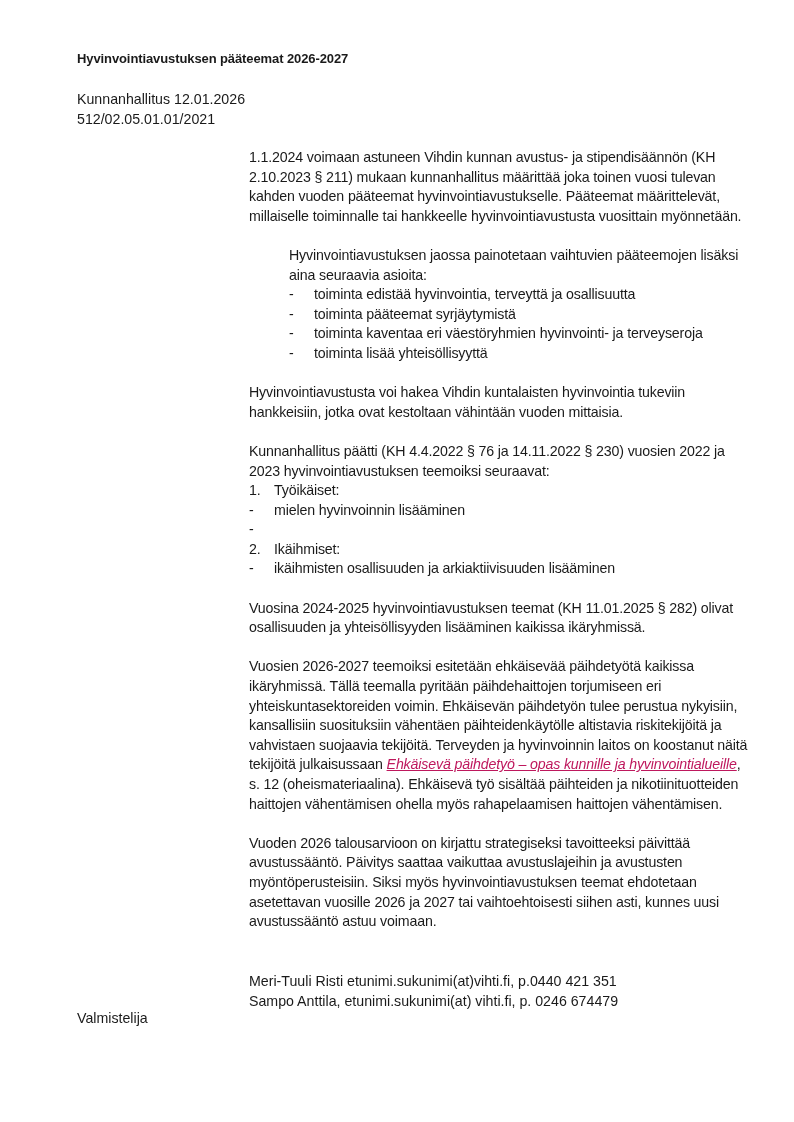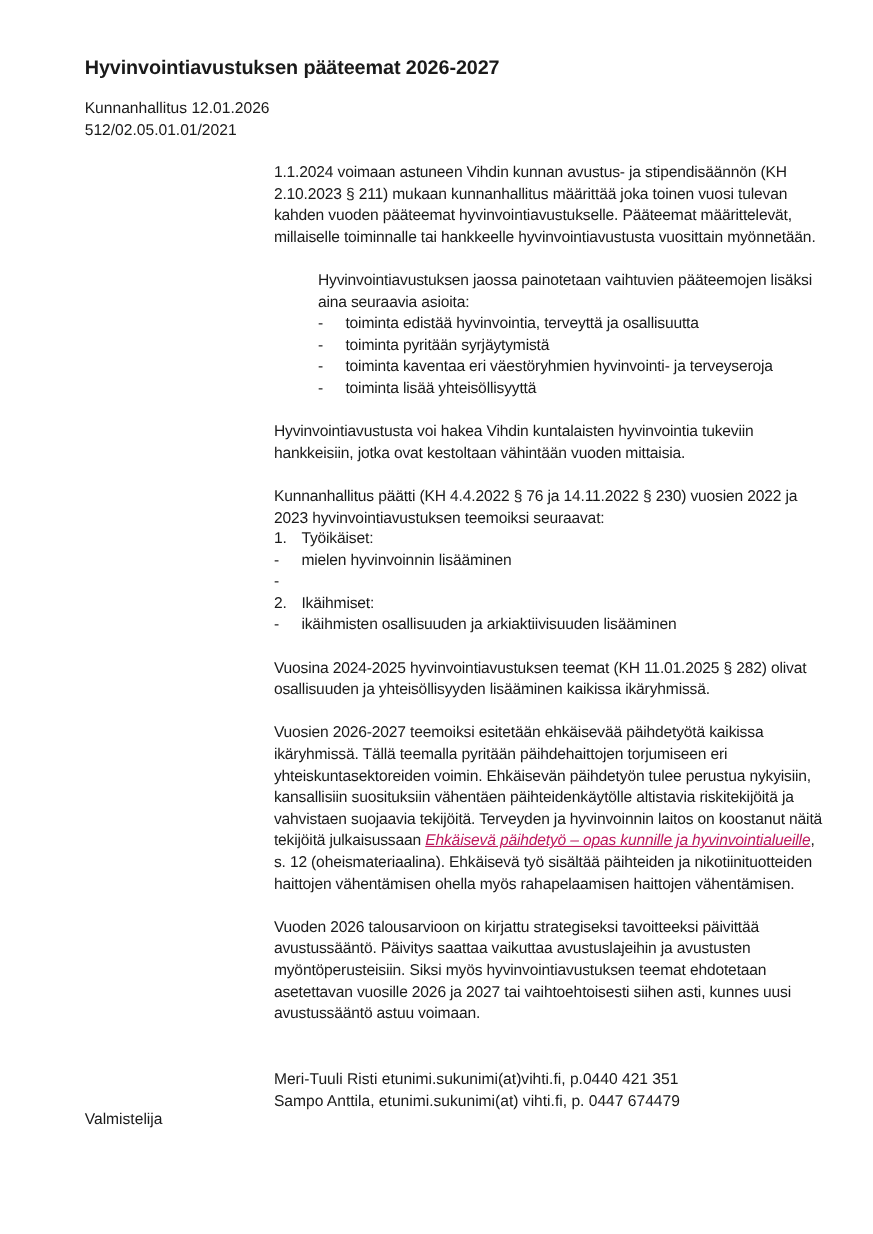--- a/index.html
+++ b/index.html
@@ -3,21 +3,21 @@
 <meta charset="utf-8">
 <style>
   html, body { margin: 0; padding: 0; background: #ffffff; }
   body {
     width: 794px; height: 1122px; position: relative; overflow: hidden;
     font-family: "Liberation Sans", sans-serif; color: #1a1a1a;
     font-size: 14.2px;
   }
   .title {
     position: absolute; left: 77px; top: 51px;
-    font-weight: bold; font-size: 18px; letter-spacing: -0.1px;
+    font-weight: bold; font-size: 13px; letter-spacing: -0.1px;
   }
   .meta { position: absolute; left: 77px; top: 90px; line-height: 19.5px; }
   .body-col {
     position: absolute; left: 249px; top: 148px; width: 500px;
     line-height: 19.6px; letter-spacing: -0.15px;
   }
   .body-col p { margin: 0 0 19.6px 0; }
   .list { margin: 0; padding: 0; list-style: none; }
   .list li { position: relative; padding-left: 25px; }
   .list li .marker { position: absolute; left: 0; top: 0; }
@@ -36,21 +36,21 @@
   <div>512/02.05.01.01/2021</div>
 </div>
 
 <div class="body-col">
   <p>1.1.2024 voimaan astuneen Vihdin kunnan avustus- ja stipendisäännön (KH 2.10.2023 § 211) mukaan kunnanhallitus määrittää joka toinen vuosi tulevan kahden vuoden pääteemat hyvinvointiavustukselle. Pääteemat määrittelevät, millaiselle toiminnalle tai hankkeelle hyvinvointiavustusta vuosittain myönnetään.</p>
 
   <div style="margin-bottom:19.6px;margin-left:40px;">
     <div>Hyvinvointiavustuksen jaossa painotetaan vaihtuvien pääteemojen lisäksi aina seuraavia asioita:</div>
     <ul class="list">
       <li><span class="marker">-</span><span>toiminta edistää hyvinvointia, terveyttä ja osallisuutta</span></li>
-      <li><span class="marker">-</span><span>toiminta pyritään syrjäytymistä</span></li>
+      <li><span class="marker">-</span><span>toiminta pääteemat syrjäytymistä</span></li>
       <li><span class="marker">-</span><span>toiminta kaventaa eri väestöryhmien hyvinvointi- ja terveyseroja</span></li>
       <li><span class="marker">-</span><span>toiminta lisää yhteisöllisyyttä</span></li>
     </ul>
   </div>
 
   <p>Hyvinvointiavustusta voi hakea Vihdin kuntalaisten hyvinvointia tukeviin hankkeisiin, jotka ovat kestoltaan vähintään vuoden mittaisia.</p>
 
   <div style="margin-bottom:19.6px;margin-top:12px;">
     <div>Kunnanhallitus päätti (KH 4.4.2022 § 76 ja 14.11.2022 § 230) vuosien 2022 ja 2023 hyvinvointiavustuksen teemoiksi seuraavat:</div>
     <ul class="list">
@@ -68,14 +68,14 @@
   <p>Vuosina 2024-2025 hyvinvointiavustuksen teemat (KH 11.01.2025 § 282) olivat osallisuuden ja yhteisöllisyyden lisääminen kaikissa ikäryhmissä.</p>
 
   <p><span>Vuosien 2026-2027 teemoiksi esitetään ehkäisevää päihdetyötä kaikissa ikäryhmissä. Tällä teemalla pyritään päihdehaittojen torjumiseen eri yhteiskuntasektoreiden voimin. Ehkäisevän päihdetyön tulee perustua nykyisiin, kansallisiin suosituksiin vähentäen päihteidenkäytölle altistavia riskitekijöitä ja vahvistaen suojaavia tekijöitä. Terveyden ja hyvinvoinnin laitos on koostanut näitä tekijöitä julkaisussaan </span><a class="link" href="#">Ehkäisevä päihdetyö – opas kunnille ja hyvinvointialueille</a><span>, s. 12 (oheismateriaalina). Ehkäisevä työ sisältää päihteiden ja nikotiinituotteiden haittojen vähentämisen ohella myös rahapelaamisen haittojen vähentämisen.</span></p>
 
   <p>Vuoden 2026 talousarvioon on kirjattu strategiseksi tavoitteeksi päivittää avustussääntö. Päivitys saattaa vaikuttaa avustuslajeihin ja avustusten myöntöperusteisiin. Siksi myös hyvinvointiavustuksen teemat ehdotetaan asetettavan vuosille 2026 ja 2027 tai vaihtoehtoisesti siihen asti, kunnes uusi avustussääntö astuu voimaan.</p>
 </div>
 
 <div class="prep-label">Valmistelija</div>
 <div class="prep-lines">
   <div>Meri-Tuuli Risti etunimi.sukunimi(at)vihti.fi, p.0440 421 351</div>
-  <div>Sampo Anttila, etunimi.sukunimi(at) vihti.fi, p. 0447 674479</div>
+  <div>Sampo Anttila, etunimi.sukunimi(at) vihti.fi, p. 0246 674479</div>
 </div>
 
 </body></html>

